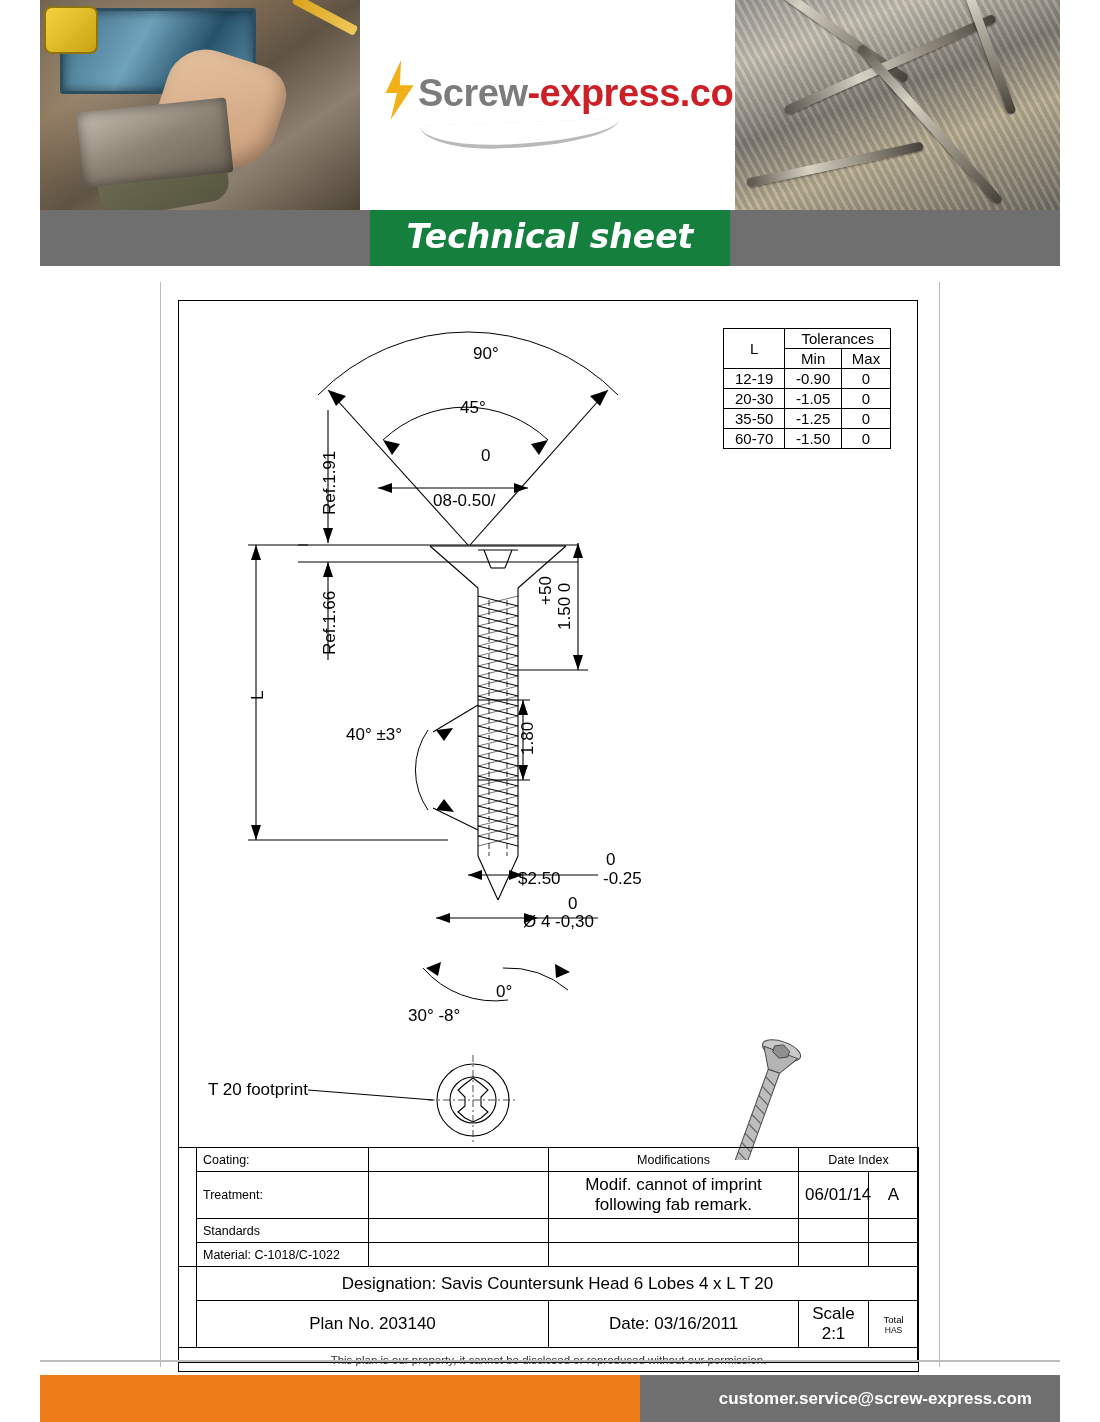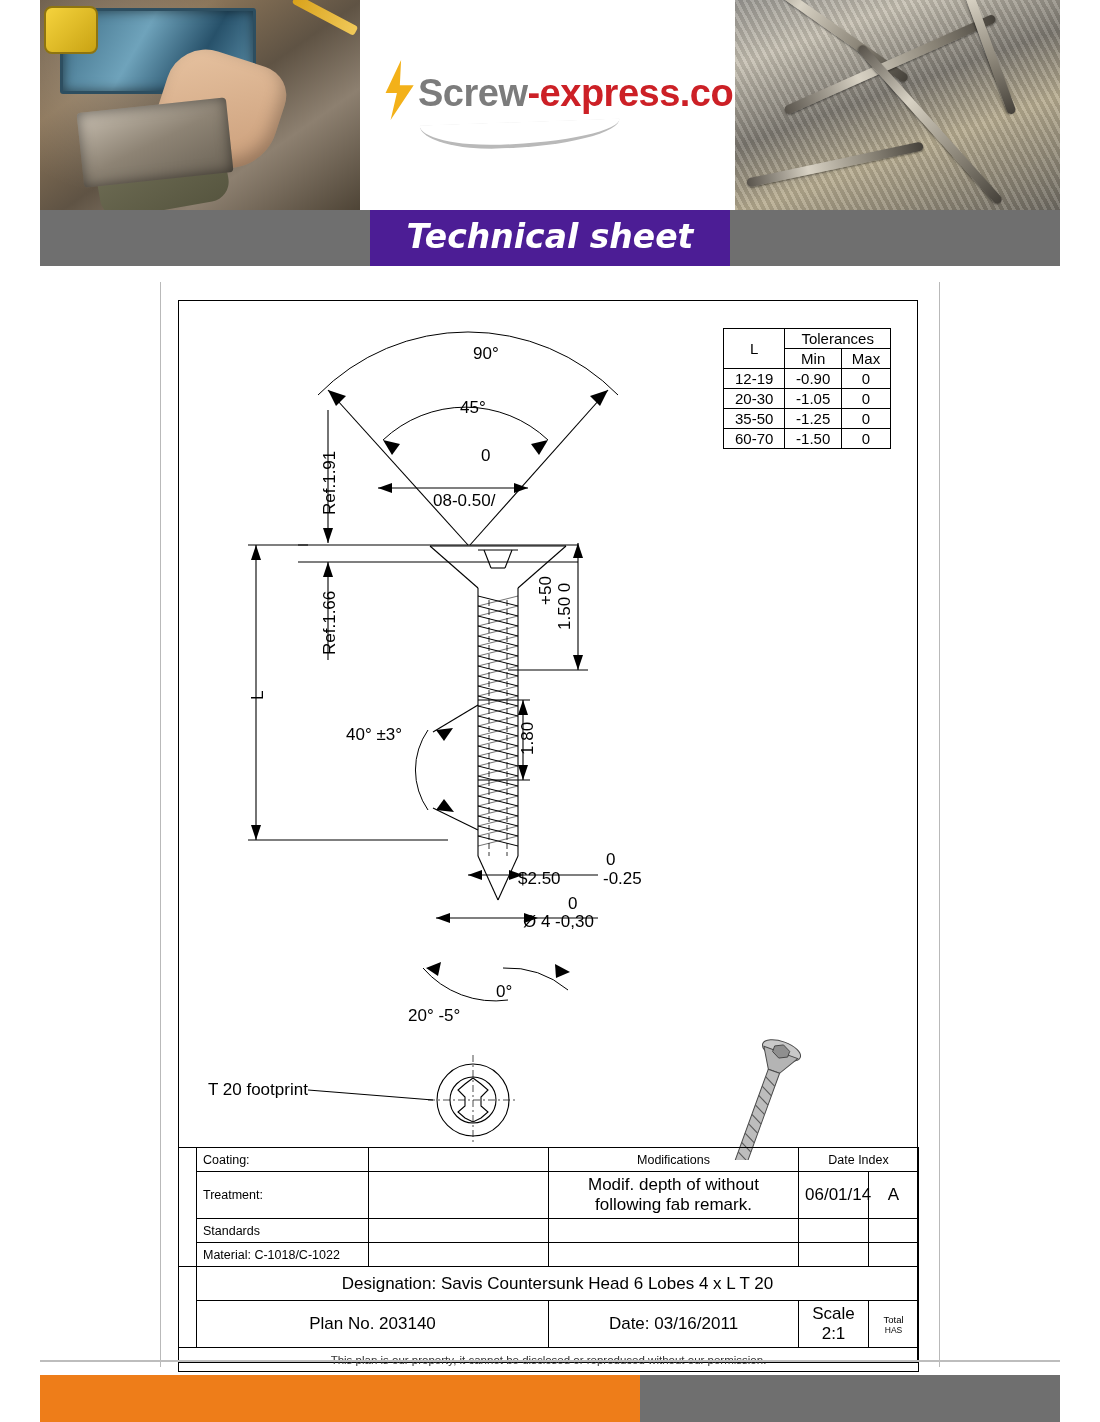--- a/index.html
+++ b/index.html
@@ -68,21 +68,21 @@
   }
   .logo-bolt {
     position:absolute; left:8px; top:60px; width:42px; height:60px;
     background:#f2a900;
     clip-path:polygon(55% 0,18% 55%,45% 55%,30% 100%,85% 42%,52% 42%);
     opacity:.9;
   }
 
   .banner {
     position:absolute; left:40px; top:210px; width:1020px; height:56px;
-    background:#4c1d95;
+    background:#15803d;
   }
   .banner .bar-left{ position:absolute; left:0; top:0; width:330px; height:56px; background:#6f6f6f; }
   .banner .bar-right{ position:absolute; right:0; top:0; width:330px; height:56px; background:#6f6f6f; }
   .banner-title {
     position:absolute; left:0; right:0; top:0; height:56px; line-height:54px;
     text-align:center; color:#ffffff; font-size:33px; font-weight:bold; font-style:italic;
     font-family:"DejaVu Sans", sans-serif;
   }
 
   
@@ -339,21 +339,21 @@
     <div class="lbl rot90" style="left:340px; top:455px;">1.80</div>
 
     <div class="lbl" style="left:428px; top:550px;">0</div>
     <div class="lbl" style="left:340px; top:569px;">$2.50</div>
     <div class="lbl" style="left:425px; top:569px;">-0.25</div>
 
     <div class="lbl" style="left:390px; top:594px;">0</div>
     <div class="lbl" style="left:345px; top:612px;">Ø 4 -0,30</div>
 
     <div class="lbl" style="left:318px; top:682px;">0°</div>
-    <div class="lbl" style="left:230px; top:706px;">20°  -5°</div>
+    <div class="lbl" style="left:230px; top:706px;">30°  -8°</div>
 
     <div class="lbl" style="left:30px; top:780px;">T 20 footprint</div>
   </div>
 
   <div class="title-block">
     <table class="tb">
       <colgroup>
         <col style="width:18px">
           <col style="width:172px">
           <col style="width:180px">
@@ -365,21 +365,21 @@
           <tr>
         <td rowspan="4"></td>
         <td>Coating:</td>
         <td></td>
         <td class="c">Modifications</td>
         <td class="c" colspan="2">Date Index</td>
       </tr>
       <tr>
         <td>Treatment:</td>
         <td></td>
-        <td class="big">Modif. depth of without following fab remark.</td>
+        <td class="big">Modif. cannot of imprint following fab remark.</td>
         <td class="c" style="font-size:17px">06/01/14</td>
         <td class="c" style="font-size:17px">A</td>
       </tr>
       <tr>
         <td>Standards</td>
         <td></td>
         <td></td>
         <td></td>
         <td></td>
       </tr>
@@ -407,13 +407,14 @@
         <td colspan="6" class="note">This plan is our property, it cannot be disclosed or reproduced without our permission.</td>
       </tr>
     </tbody>
       </table>
   </div>
 </div>
 
 <div class="footer-rule"></div>
 <div class="footer">
   <div class="orange"></div>
+  <div class="mail">customer.service@screw-express.com</div>
 </div>
 
 </body></html>

